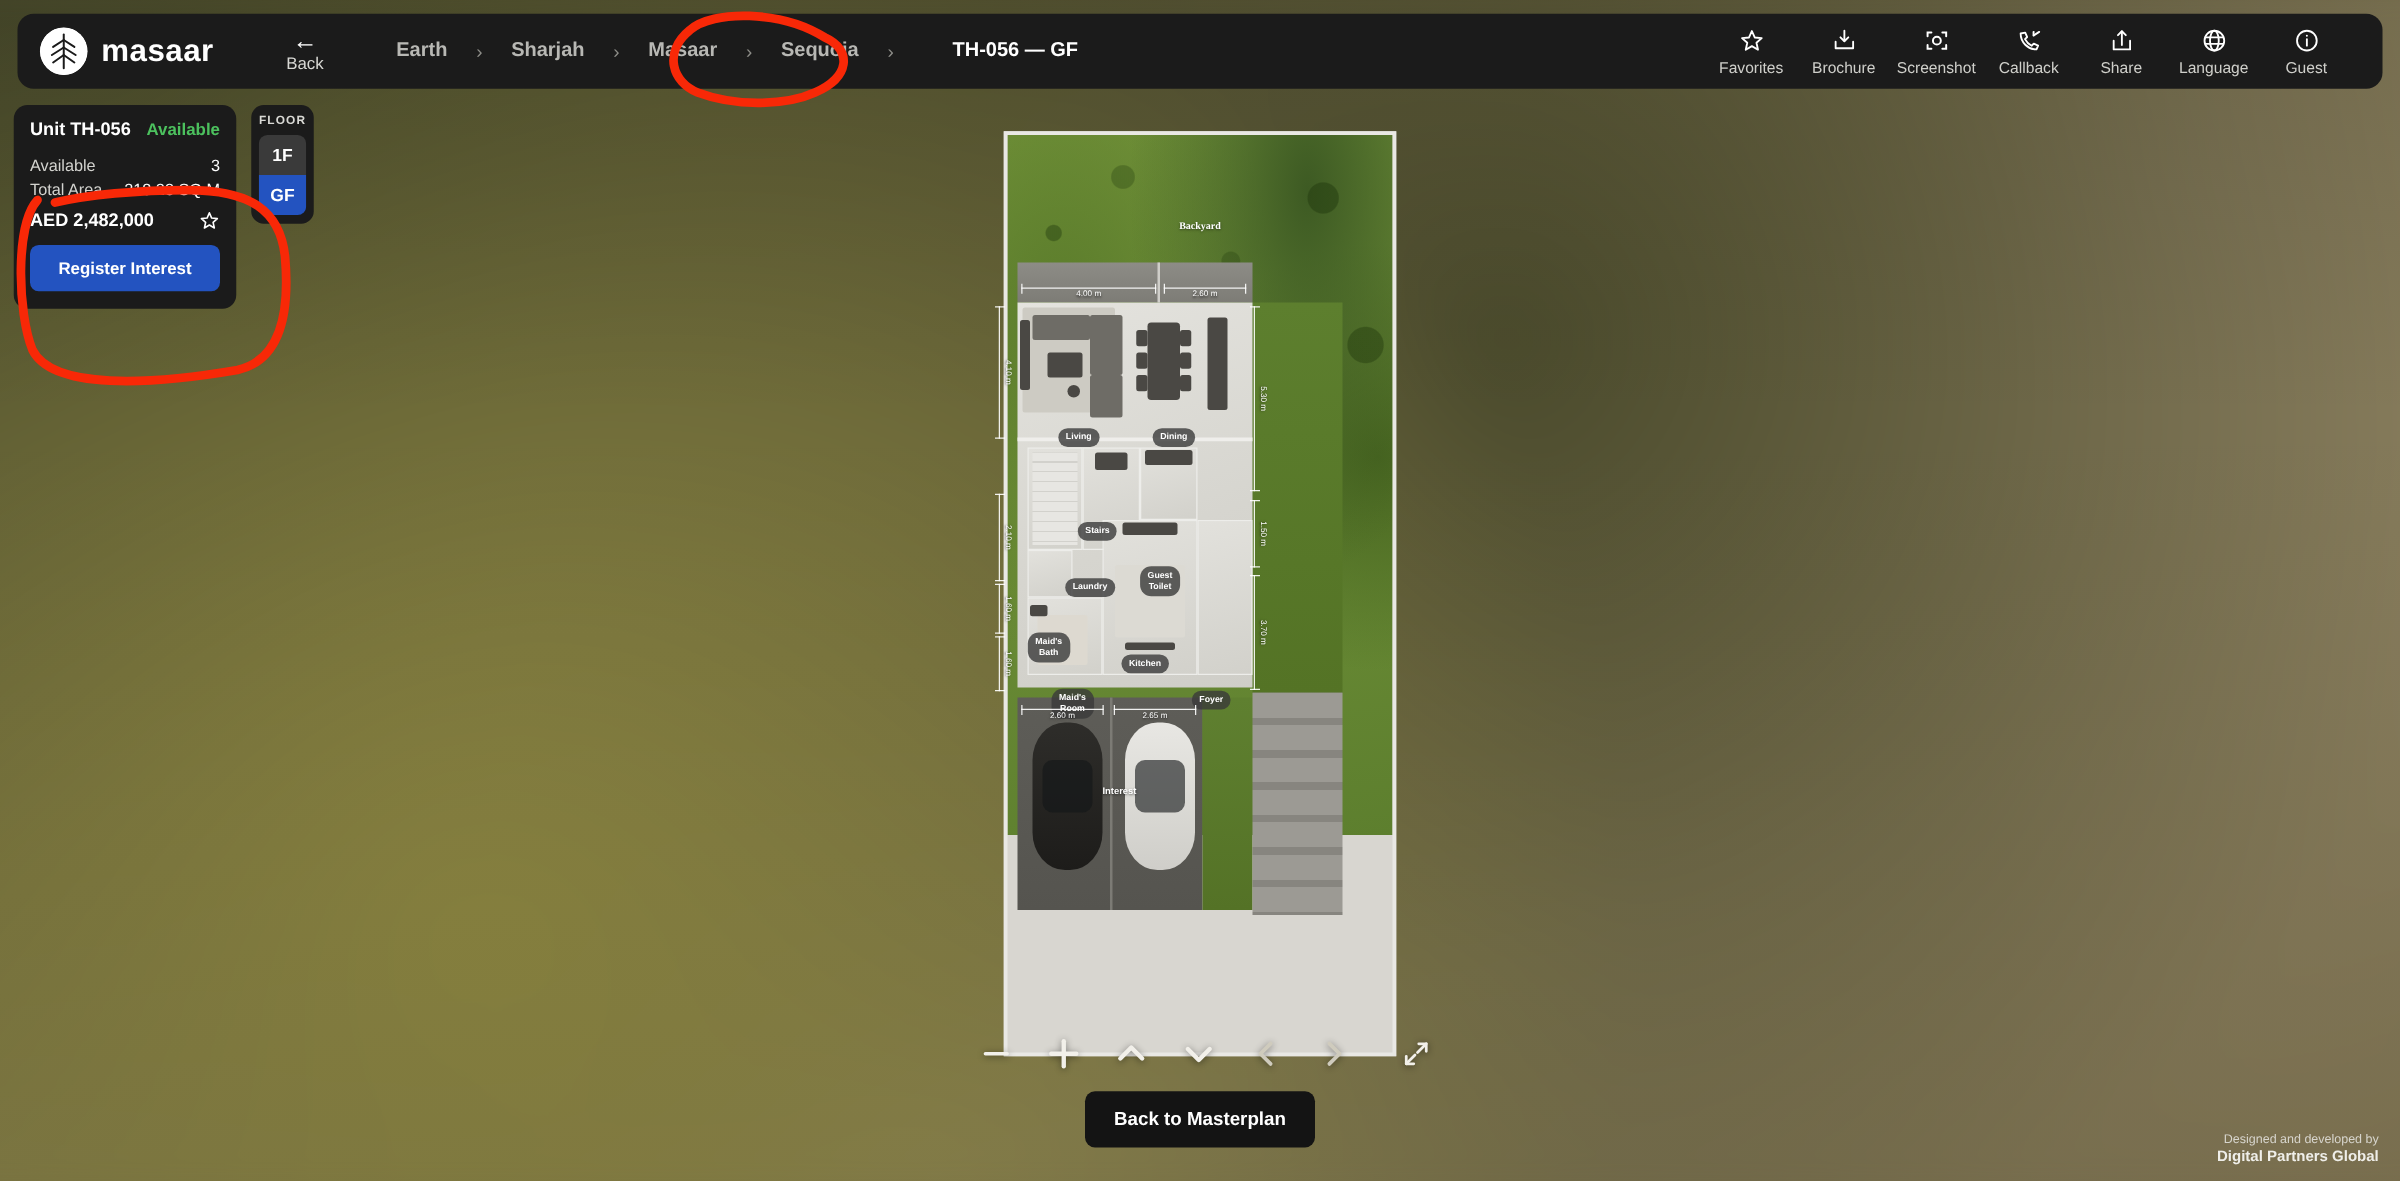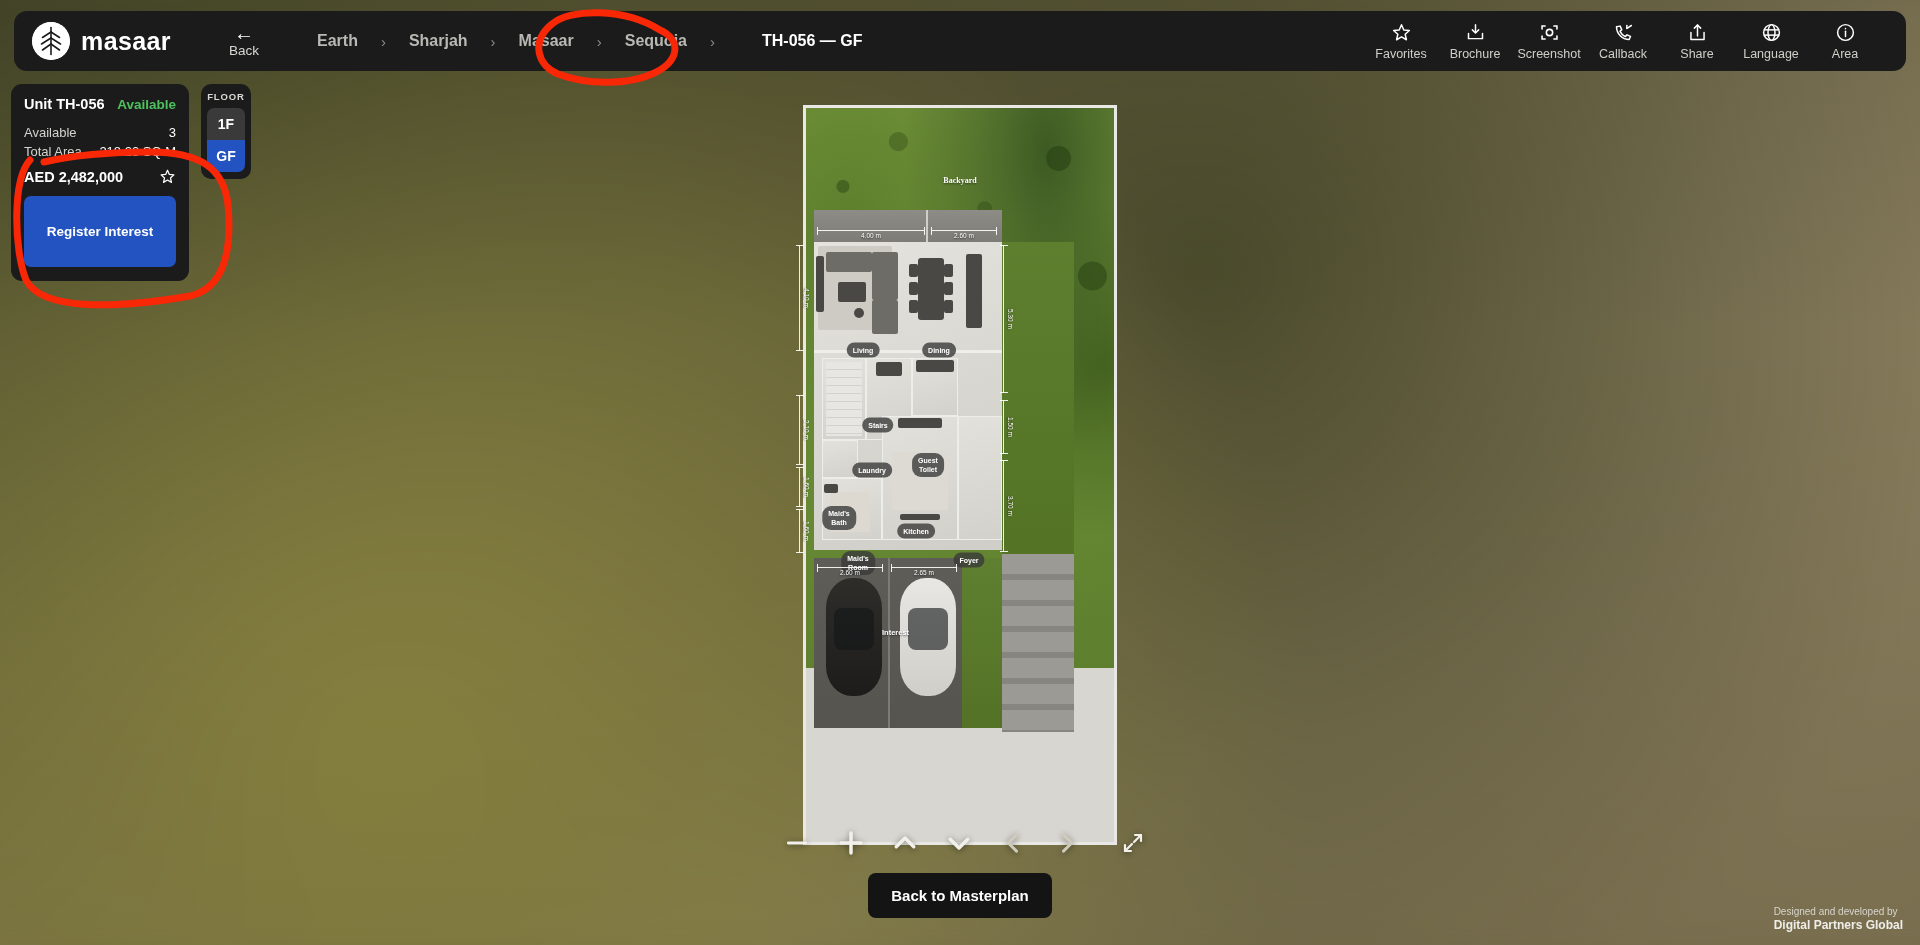--- a/index.html
+++ b/index.html
@@ -131,21 +131,21 @@
     margin-top: 9px; margin-bottom: 11px;
   }
   .price { color: #ffffff; font-size: 14.5px; font-weight: 700; }
   .fav-star { cursor: pointer; color: #ffffff; display: flex; }
 
   .register-btn {
     display: block; width: 100%; border: none;
     background: #2353c0; color: #ffffff;
     font-family: "Liberation Sans", sans-serif;
     font-size: 13.5px; font-weight: 700;
-    padding: 28px 0; border-radius: 7px; cursor: pointer;
+    padding: 11px 0; border-radius: 7px; cursor: pointer;
   }
 
   
   .floor-panel {
     position: absolute;
     left: 201px; top: 84px;
     width: 50px;
     background: #1b1b1b;
     border-radius: 10px;
     padding: 7px 6px 7px 6px;
@@ -354,20 +354,21 @@
     padding: 14px 0; border-radius: 8px;
     width: 184px; text-align: center;
   }
   .btn-dark { background: #141414; color: #ffffff; }
   .btn-blue { background: #2353c0; color: #ffffff; }
 
   
   .credit {
     position: absolute;
     right: 17px; bottom: 12px;
+    text-align: right;
     z-index: 20;
     line-height: 1.25;
   }
   .credit .c1 { color: #d7d5cd; font-size: 10px; display: block; }
   .credit .c2 { color: #efeee9; font-size: 12px; font-weight: 600; display: block; }
 
   
   .annot {
     position: absolute; inset: 0;
     pointer-events: none;
@@ -489,21 +490,21 @@
       </div>
 
       <div class="tool">
         <span class="ticon">
           <svg width="21" height="21" viewBox="0 0 24 24" fill="none" stroke="#ffffff" stroke-width="1.7" stroke-linecap="round">
             <circle cx="12" cy="12" r="9"></circle>
             <path d="M12 10.6 v6"></path>
               <circle cx="12" cy="7.6" r="0.9" fill="#ffffff" stroke="none"></circle>
           </svg>
         </span>
-        <span class="tlab">Area</span>
+        <span class="tlab">Guest</span>
       </div>
 
     </div>
   </div>
 
   <div class="unit-card">
     <div class="unit-head">
       <span class="unit-id">Unit TH-056</span>
       <span class="unit-status" id="unit-status" style="color: rgb(76, 193, 94);">Available</span>
     </div>

